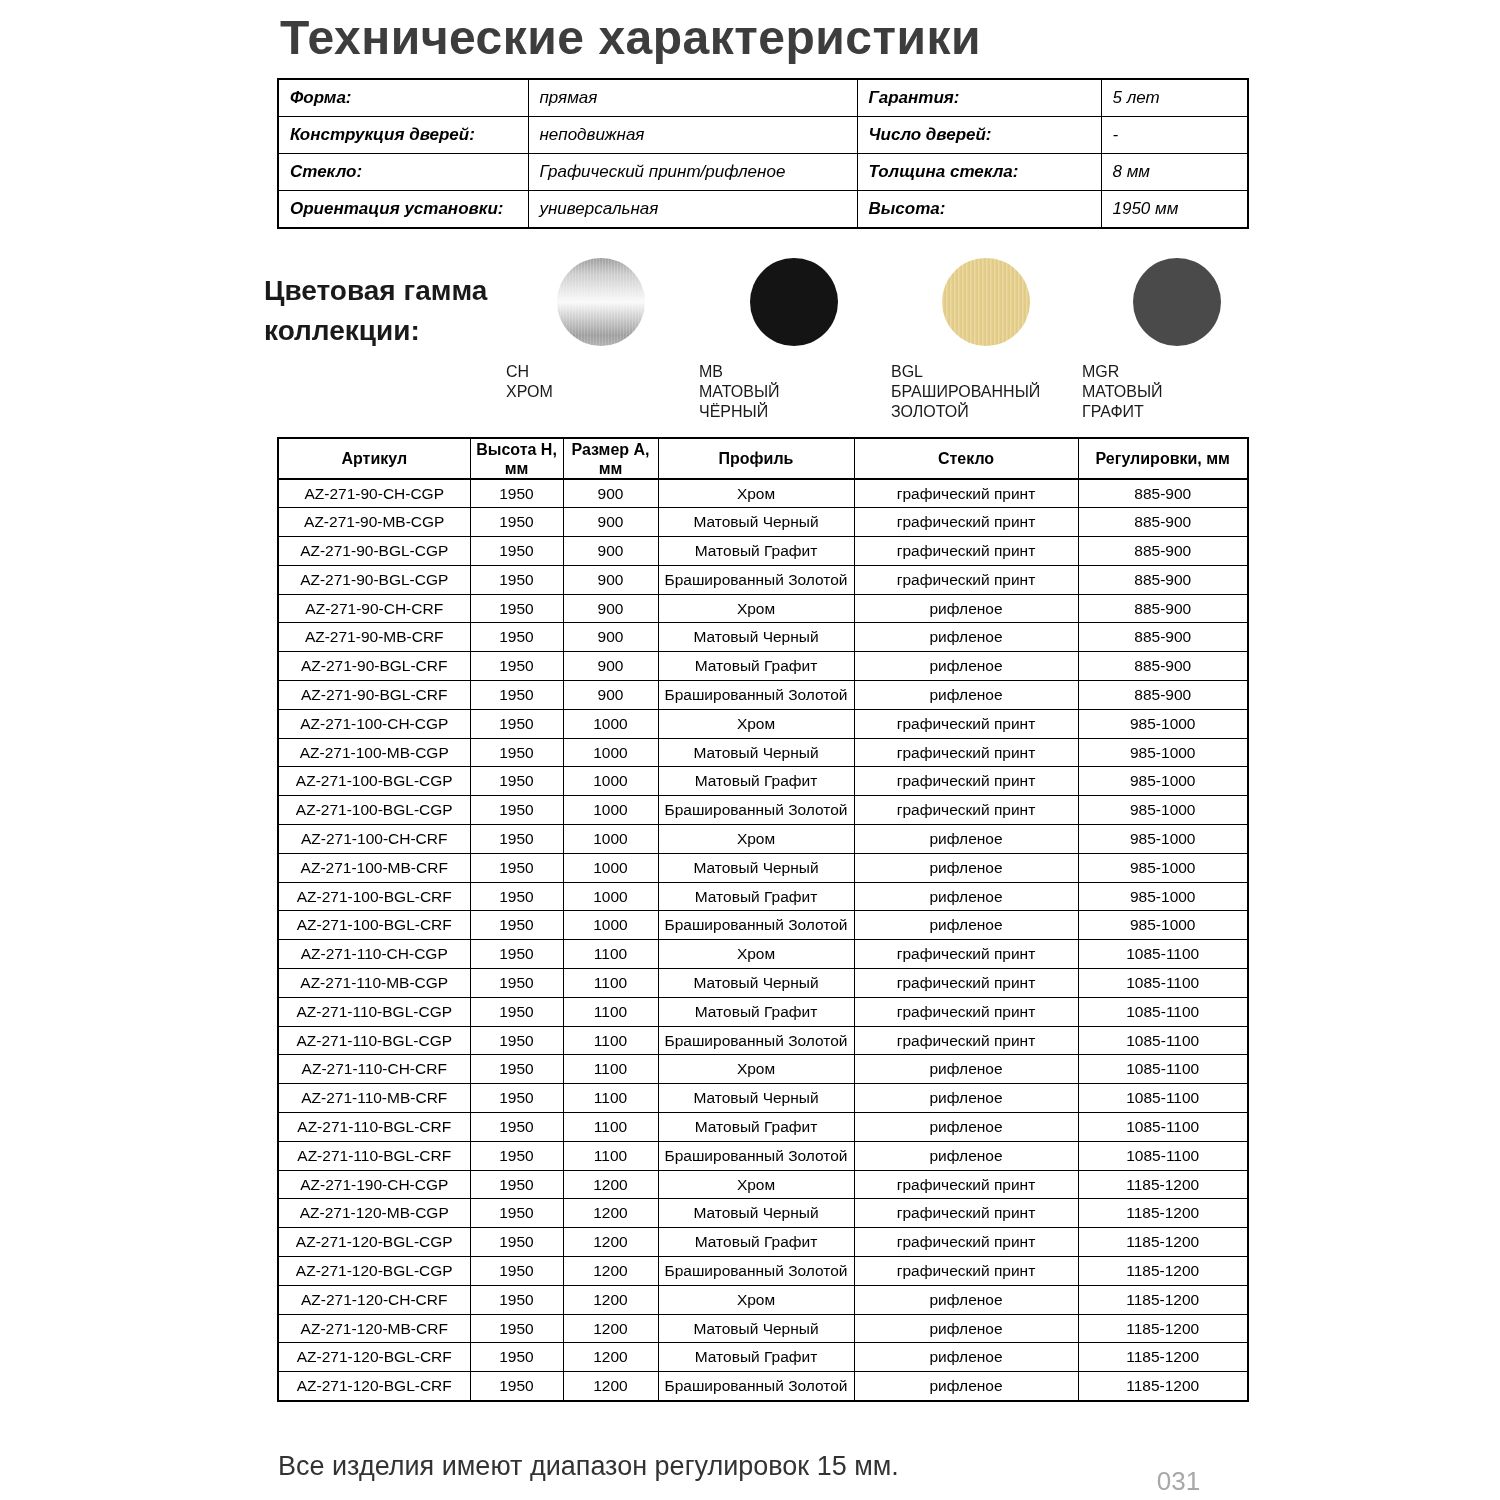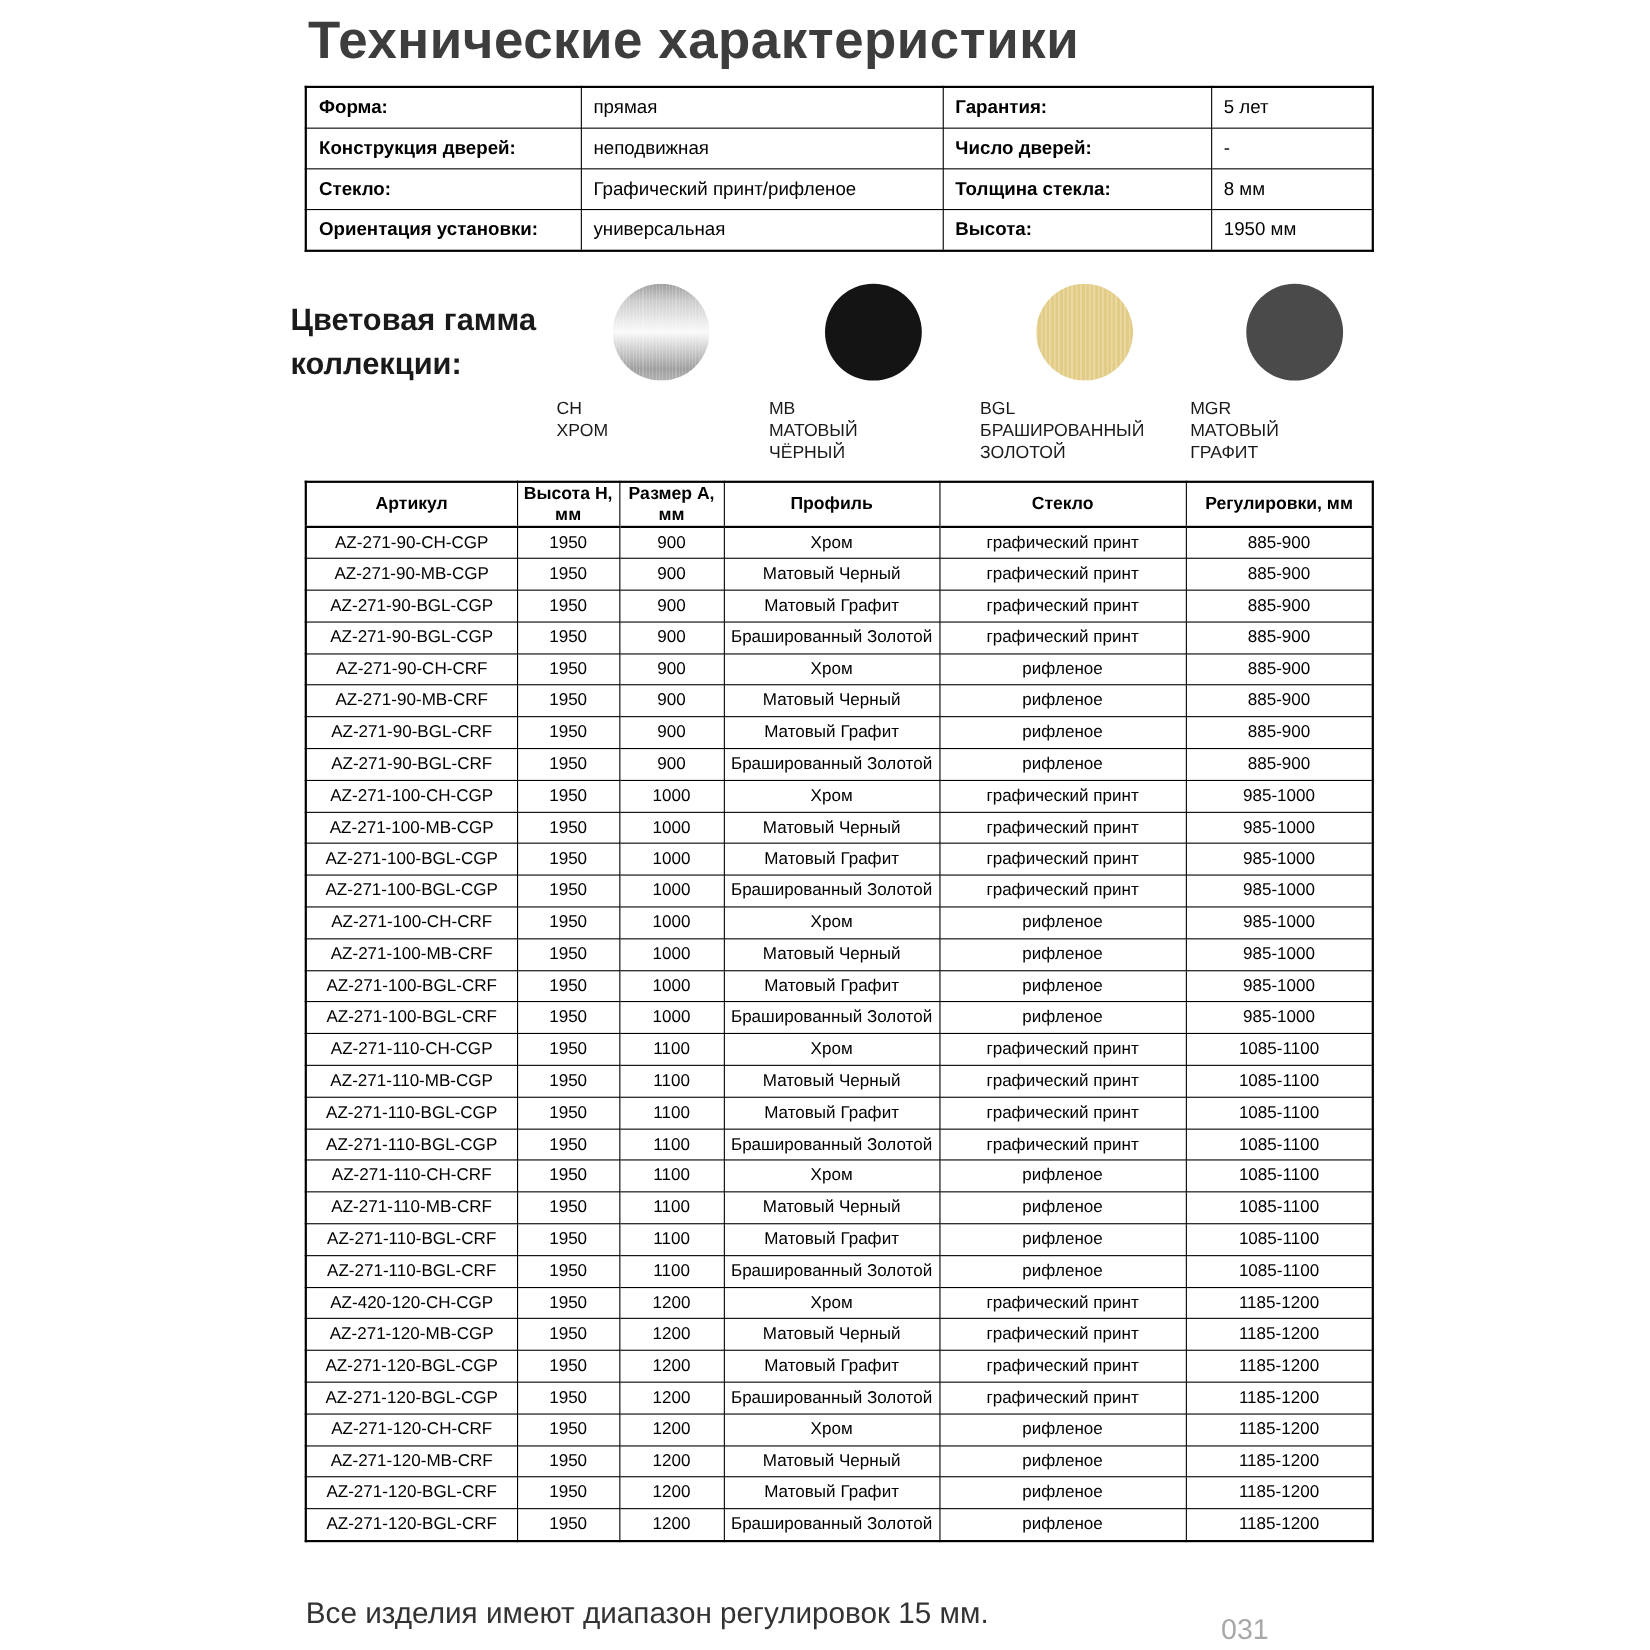--- a/index.html
+++ b/index.html
@@ -8,21 +8,21 @@
   .page { position:relative; width:1500px; height:1500px; background:#fff; overflow:hidden;margin-left:10px; }
 
   .title { position:absolute; left:270px; top:10px; font-size:48px; font-weight:bold;
            color:#3d3d3d; letter-spacing:0.5px; }
 
   
   .spec-table { position:absolute; left:267px; top:78px; width:970px;
                 border-collapse:collapse; table-layout:fixed;
                 border:2px solid #000; }
   .spec-table td { border:1px solid #000; height:37.3px; vertical-align:middle;
-                   font-size:17px; padding:0 11px; }
+                   font-size:17px; padding:0 11px;font-style:italic; }
   .spec-table td.lab { font-weight:bold; }
 
   
   .color-section { position:absolute; left:252px; top:233px; width:969px; height:204px; }
   .color-heading { position:absolute; left:2px; top:38px; font-size:28px; font-weight:bold;
                    line-height:40px; color:#1a1a1a; }
   .swatch { position:absolute; top:25px; width:190px; }
   .swatch:nth-child(2){ left:244px; } .swatch:nth-child(3){ left:437px; }
   .swatch:nth-child(4){ left:629px; } .swatch:nth-child(5){ left:820px; }
   .circle { width:88px; height:88px; border-radius:50%; margin:0 auto 16px auto; }
@@ -38,21 +38,21 @@
   .main-table { position:absolute; left:267px; top:437px; width:970px;
                 border-collapse:collapse; table-layout:fixed;
                 border:2px solid #000; }
   .main-table th { border:1px solid #000; border-bottom:2px solid #000; height:41px;
                    font-size:16px; font-weight:bold; vertical-align:middle;
                    text-align:center; white-space:pre-line; line-height:19px; }
   .main-table td { border:1px solid #000; height:28.8px; vertical-align:middle;
                    text-align:center; font-size:15.5px; padding:0 2px; }
 
   .footer-note { position:absolute; left:268px; top:1451px; font-size:27px; color:#333; }
-  .page-number { position:absolute; left:1100px; top:1466px; width:137px; text-align:left;
+  .page-number { position:absolute; left:1100px; top:1466px; width:137px; text-align:center;
                  font-size:26px; color:#a8a8a8; }
 </style>
 </head>
 <body>
 
 <div class="page">
 
   <div class="title">Технические характеристики</div>
 
   <table class="spec-table">
@@ -329,21 +329,21 @@
         </tr>
         <tr>
           <td>AZ-271-110-BGL-CRF</td>
           <td>1950</td>
           <td>1100</td>
           <td>Брашированный Золотой</td>
           <td>рифленое</td>
           <td>1085-1100</td>
         </tr>
         <tr>
-          <td>AZ-420-120-CH-CGP</td>
+          <td>AZ-271-190-CH-CGP</td>
           <td>1950</td>
           <td>1200</td>
           <td>Хром</td>
           <td>графический принт</td>
           <td>1185-1200</td>
         </tr>
         <tr>
           <td>AZ-271-120-MB-CGP</td>
           <td>1950</td>
           <td>1200</td>

